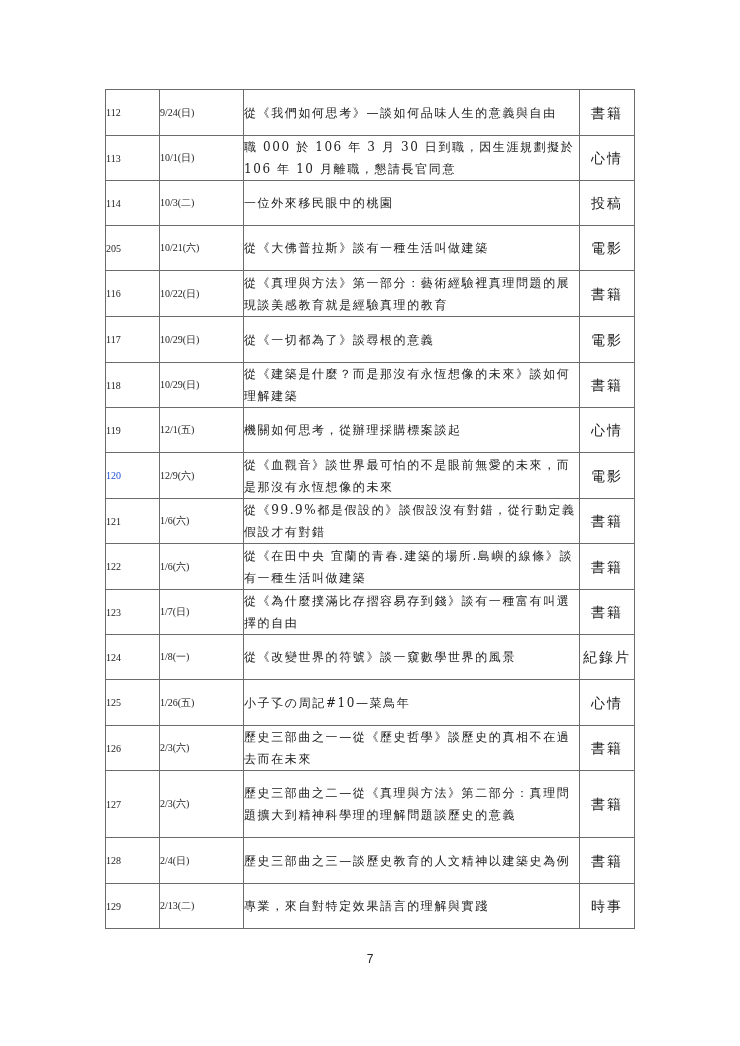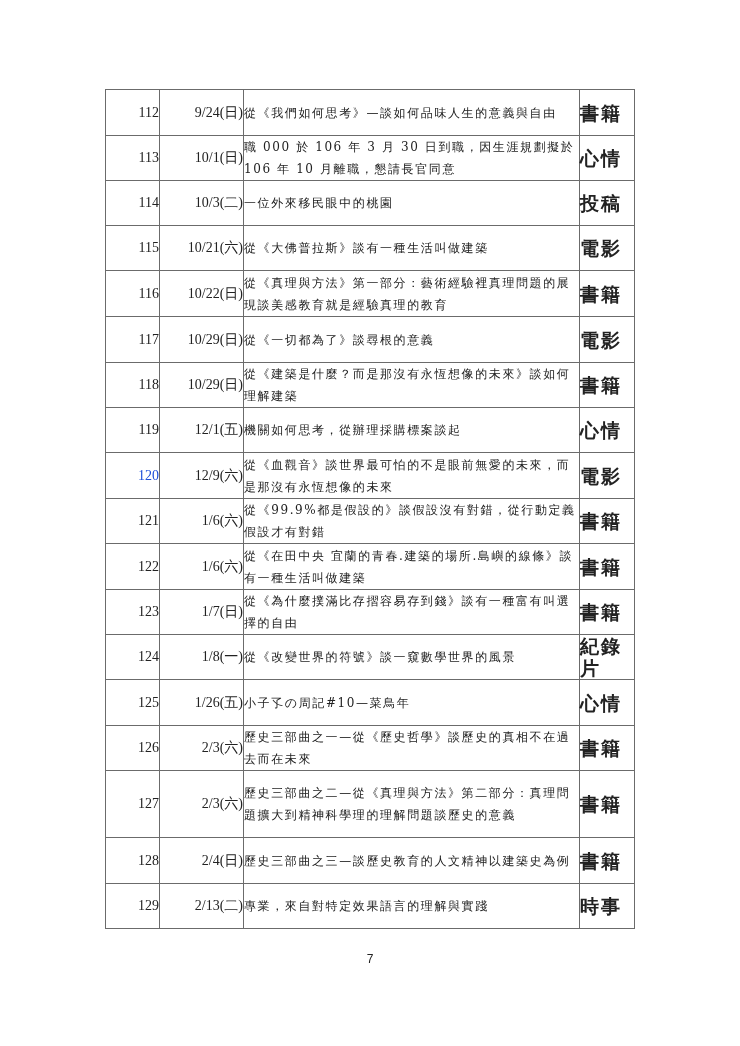--- a/index.html
+++ b/index.html
@@ -33,40 +33,40 @@
       border: 1px solid #6b6b6b;
       padding: 0;
       vertical-align: middle;
       box-sizing: border-box;
     }
     col.c-no   { width: 54px; }
     col.c-date { width: 84px; }
     col.c-title{ width: 336px; }
     col.c-type { width: 55px; }
     td.no, td.date {
-      text-align: right;
-      font-size: 14px;
+      text-align: left;
+      font-size: 10px;
       font-family: Liberation Serif, serif;
     }
     td.no.red { color: #1d4ed8; }
     td.title {
       text-align: left;
       padding: 0 8px 0 9px;
       font-size: 12px;
       line-height: 22px;
       letter-spacing: 1.6px;
       font-family: "DejaVu Serif", "Liberation Serif", serif;
     }
     td.type {
-      font-size: 19px;
+      text-align: center;
+      font-size: 14px;
       line-height: 22px;
       letter-spacing: 2px;
       padding: 0 6px;
       font-family: "DejaVu Serif", "Liberation Serif", serif;
-      font-weight: bold;
     }
     .page-number {
       position: absolute;
       left: 0;
       width: 740px;
       top: 952px;
       text-align: center;
       font-family: "Liberation Sans", "DejaVu Sans", sans-serif;
       font-size: 12px;
       color: #222222;
@@ -96,21 +96,21 @@
     <td class="title">職 000 於 106 年 3 月 30 日到職，因生涯規劃擬於 106 年 10 月離職，懇請長官同意</td>
     <td class="type">心情</td>
   </tr>
         <tr style="height: 45px;">
     <td class="no">114</td>
     <td class="date">10/3(二)</td>
     <td class="title">一位外來移民眼中的桃園</td>
     <td class="type">投稿</td>
   </tr>
         <tr style="height: 45px;">
-    <td class="no">115</td>
+    <td class="no">205</td>
     <td class="date">10/21(六)</td>
     <td class="title">從《大佛普拉斯》談有一種生活叫做建築</td>
     <td class="type">電影</td>
   </tr>
         <tr style="height: 46px; margin-top: 12px;">
     <td class="no">116</td>
     <td class="date">10/22(日)</td>
     <td class="title">從《真理與方法》第一部分：藝術經驗裡真理問題的展現談美感教育就是經驗真理的教育</td>
     <td class="type">書籍</td>
   </tr>

